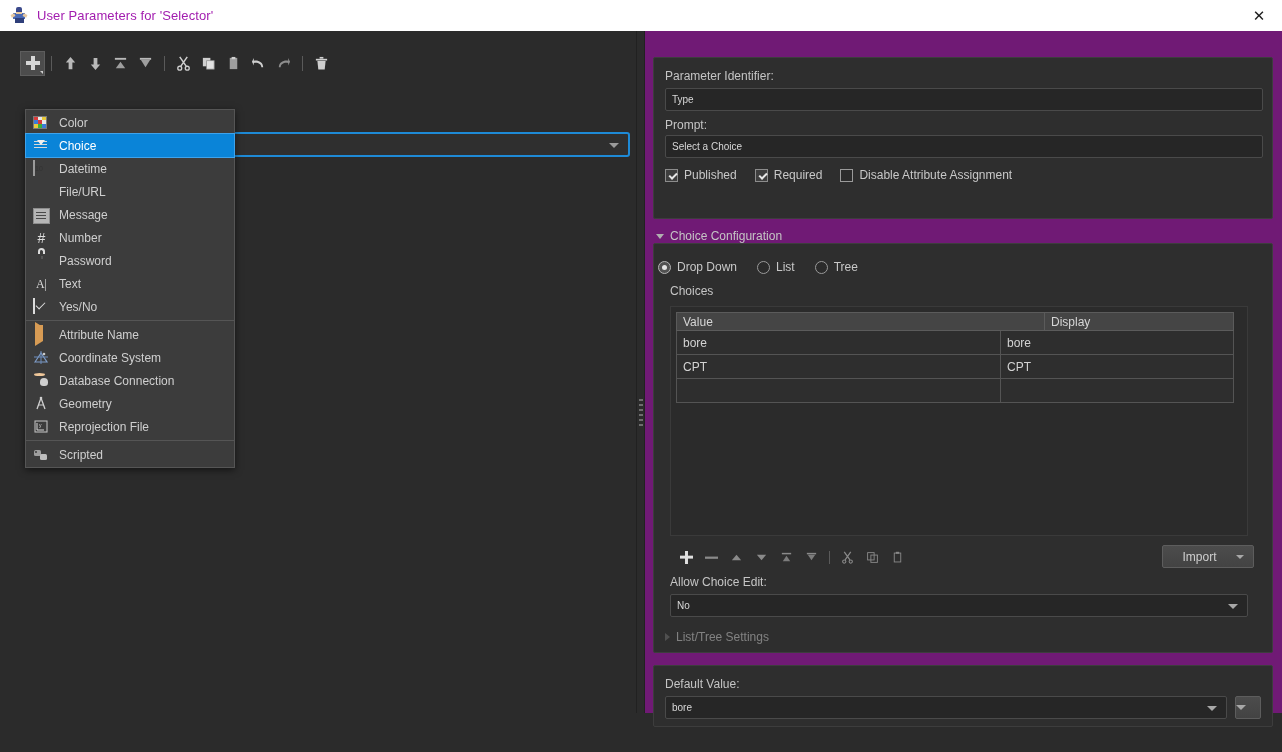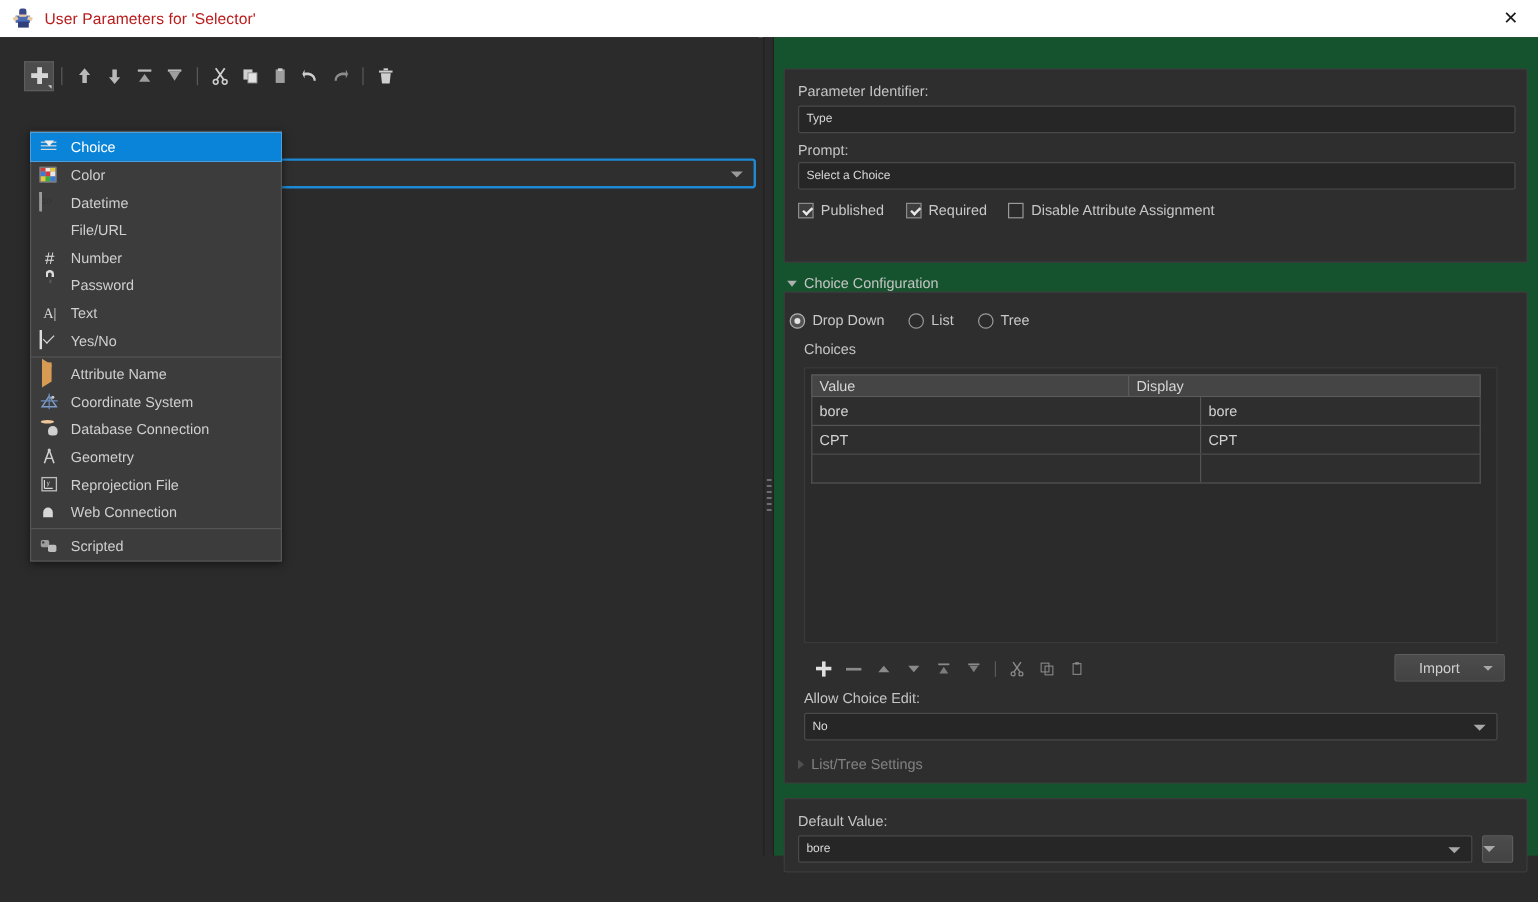--- a/index.html
+++ b/index.html
@@ -23,21 +23,21 @@
     width:17px;height:17px;margin-left:11px;margin-right:9px;
     position:relative;flex:0 0 auto;
   }
   .title-icon .head{position:absolute;left:5px;top:0px;width:6px;height:5px;background:#3b4a8c;border-radius:2px 2px 0 0;}
   .title-icon .face{position:absolute;left:5px;top:3px;width:6px;height:4px;background:#e8c9a0;}
   .title-icon .body{position:absolute;left:2px;top:6px;width:12px;height:6px;background:#4a6ab5;}
   .title-icon .legs{position:absolute;left:4px;top:11px;width:9px;height:5px;background:#2f3f7a;}
   .title-icon .arm{position:absolute;left:0px;top:7px;width:4px;height:3px;background:#e8c9a0;transform:rotate(-25deg);}
   .title-icon .arm2{position:absolute;left:12px;top:7px;width:4px;height:3px;background:#e8c9a0;transform:rotate(25deg);}
   .title-text{
-    color:#b91c1c;font-size:13px;letter-spacing:.1px;
+    color:#a21caf;font-size:13px;letter-spacing:.1px;
   }
   .close-btn{
     position:absolute;right:0;top:0;width:46px;height:31px;
     display:flex;align-items:center;justify-content:center;
     color:#1a1a1a;font-size:15px;line-height:1;cursor:pointer;
   }
 
   
   .body-area{position:absolute;left:0;top:31px;width:1282px;height:682px;background:#2b2b2b;}
 
@@ -127,21 +127,21 @@
 
   
   .splitter{
     position:absolute;left:636px;top:0;width:9px;height:682px;background:#2b2b2b;
     border-left:1px solid #212121;border-right:1px solid #212121;box-sizing:border-box;cursor:col-resize;
   }
   .splitter .grip{position:absolute;left:2px;top:368px;width:4px;height:27px;
     background-image:repeating-linear-gradient(to bottom,#6e6e6e 0,#6e6e6e 2px,transparent 2px,transparent 5px);}
 
   
-  .right-pane{position:absolute;left:645px;top:0;width:637px;height:682px;background:#14532d;}
+  .right-pane{position:absolute;left:645px;top:0;width:637px;height:682px;background:#701a75;}
 
   .group{
     position:absolute;border:1px solid #3d3d3d;border-radius:2px;background:#2e2e2e;box-sizing:border-box;
   }
   .grp-ident{left:8px;top:26px;width:620px;height:162px;}
   .grp-choicecfg{left:8px;top:212px;width:620px;height:410px;}
   .grp-default{left:8px;top:634px;width:620px;height:62px;}
 
   .lbl{color:#c5c5c5;font-size:12px;}
   .field{
@@ -173,21 +173,21 @@
   .rad .circ.on:after{content:"";position:absolute;left:3px;top:3px;width:5px;height:5px;border-radius:50%;background:#e4e4e4;}
 
   
   .tbl-wrap{
     position:absolute;left:16px;top:62px;width:578px;height:230px;
     background:#2b2b2b;border:1px solid #3a3a3a;box-sizing:border-box;
   }
   .tbl{position:absolute;left:5px;top:5px;width:558px;}
   .tbl-head{display:flex;height:19px;background:#454545;border:1px solid #5b5b5b;box-sizing:border-box;}
   .tbl-head .th{font-size:12px;color:#d6d6d6;display:flex;align-items:center;padding-left:6px;box-sizing:border-box;}
-  .th.c1{width:264px;border-right:1px solid #5b5b5b;}
+  .th.c1{width:368px;border-right:1px solid #5b5b5b;}
   .th.c2{flex:1;}
   .tbl-row{display:flex;height:24px;border-left:1px solid #545454;border-right:1px solid #545454;border-bottom:1px solid #545454;box-sizing:border-box;background:#2e2e2e;}
   .tbl-row .td{font-size:12px;color:#d3d3d3;display:flex;align-items:center;padding-left:6px;box-sizing:border-box;}
   .td.c1{width:324px;border-right:1px solid #545454;}
   .td.c2{flex:1;}
 
   
   .mini-tb{position:absolute;left:20px;top:302px;display:flex;align-items:center;}
   .mtb{width:25px;height:22px;display:flex;align-items:center;justify-content:center;cursor:pointer;}
   .mtb-sep{width:1px;height:13px;background:#5a5a5a;margin:0 5px;}
@@ -300,47 +300,51 @@
             </svg>
         </div>
       </div>
 
       <div class="combo-blue-edge"></div>
       <div class="empty-combo">
         <div class="caret"></div>
       </div>
 
       <div class="menu">
-        <div class="mi sel">
-          <span class="mi-ico ic-choice"></span>
-          <span>Choice</span>
-        </div>
         <div class="mi">
           <span class="mi-ico">
             <span class="ic-color">
                 <span style="background:#d83a3a"></span>
                 <span style="background:#e8e8e8"></span>
                 <span style="background:#e8c93a"></span>
                 <span style="background:#3a7ad8"></span>
                 <span style="background:#d83a3a"></span>
                 <span style="background:#e8e8e8"></span>
                 <span style="background:#e8c93a"></span>
                 <span style="background:#3ab03a"></span>
                 <span style="background:#3a7ad8"></span>
               </span>
           </span>
           <span>Color</span>
         </div>
+        <div class="mi sel">
+          <span class="mi-ico ic-choice"></span>
+          <span>Choice</span>
+        </div>
         <div class="mi">
           <span class="mi-ico"><span class="ic-date"><span>10</span></span></span>
           <span>Datetime</span>
         </div>
         <div class="mi">
           <span class="mi-ico"><span class="ic-file"></span></span>
           <span>File/URL</span>
+        </div>
+        <div class="mi">
+          <span class="mi-ico ic-msg"></span>
+          <span>Message</span>
         </div>
         <div class="mi">
           <span class="mi-ico ic-num">#</span>
           <span>Number</span>
         </div>
         <div class="mi">
           <span class="mi-ico"><span class="ic-lock"></span></span>
           <span>Password</span>
         </div>
         <div class="mi">
@@ -382,24 +386,20 @@
         </div>
         <div class="mi">
           <span class="mi-ico">
             <svg width="16" height="15" viewBox="0 0 16 15">
                 <rect x="2" y="2" width="12" height="11" fill="none" stroke="#bdbdbd" stroke-width="1.1"></rect>
                 <path d="M4 11 V4 M4 11 H11" stroke="#d8d8d8" stroke-width="1"></path>
                 <text x="6" y="8" font-size="5" fill="#d8d8d8" font-family="Liberation Sans">y</text>
               </svg>
           </span>
           <span>Reprojection File</span>
-        </div>
-        <div class="mi">
-          <span class="mi-ico"><span class="ic-web"></span></span>
-          <span>Web Connection</span>
         </div>
         <div class="mi-sep"></div>
         <div class="mi">
           <span class="mi-ico">
             <svg width="16" height="15" viewBox="0 0 16 15">
                 <rect x="1" y="3" width="7" height="6" rx="1.5" fill="#9e9e9e"></rect>
                 <rect x="7" y="7" width="7" height="6" rx="1.5" fill="#bdbdbd"></rect>
                 <circle cx="3" cy="5" r="1" fill="#3c3c3c"></circle>
               </svg>
           </span>

